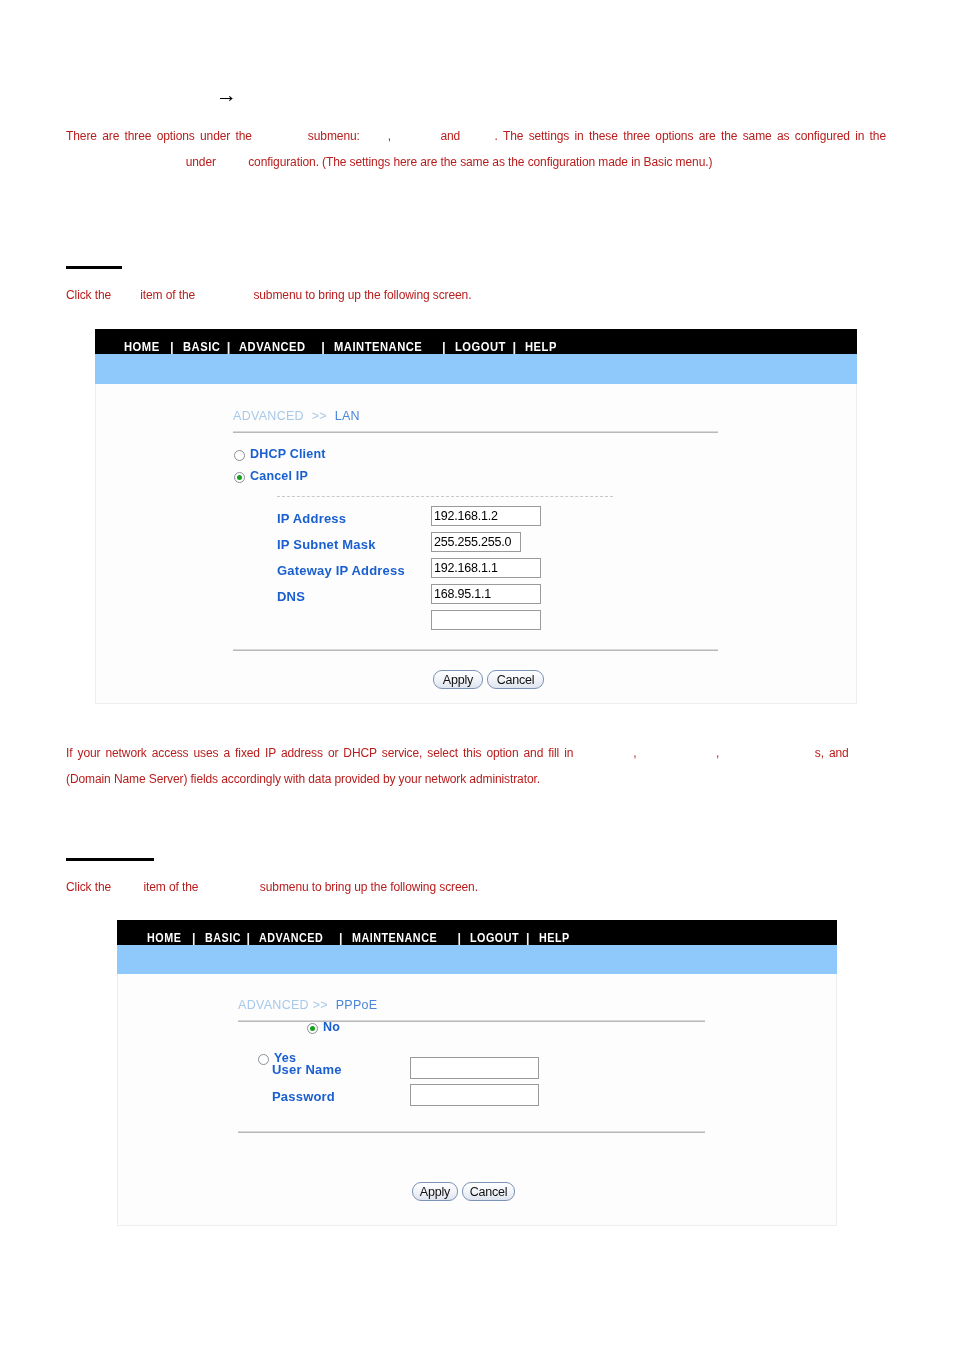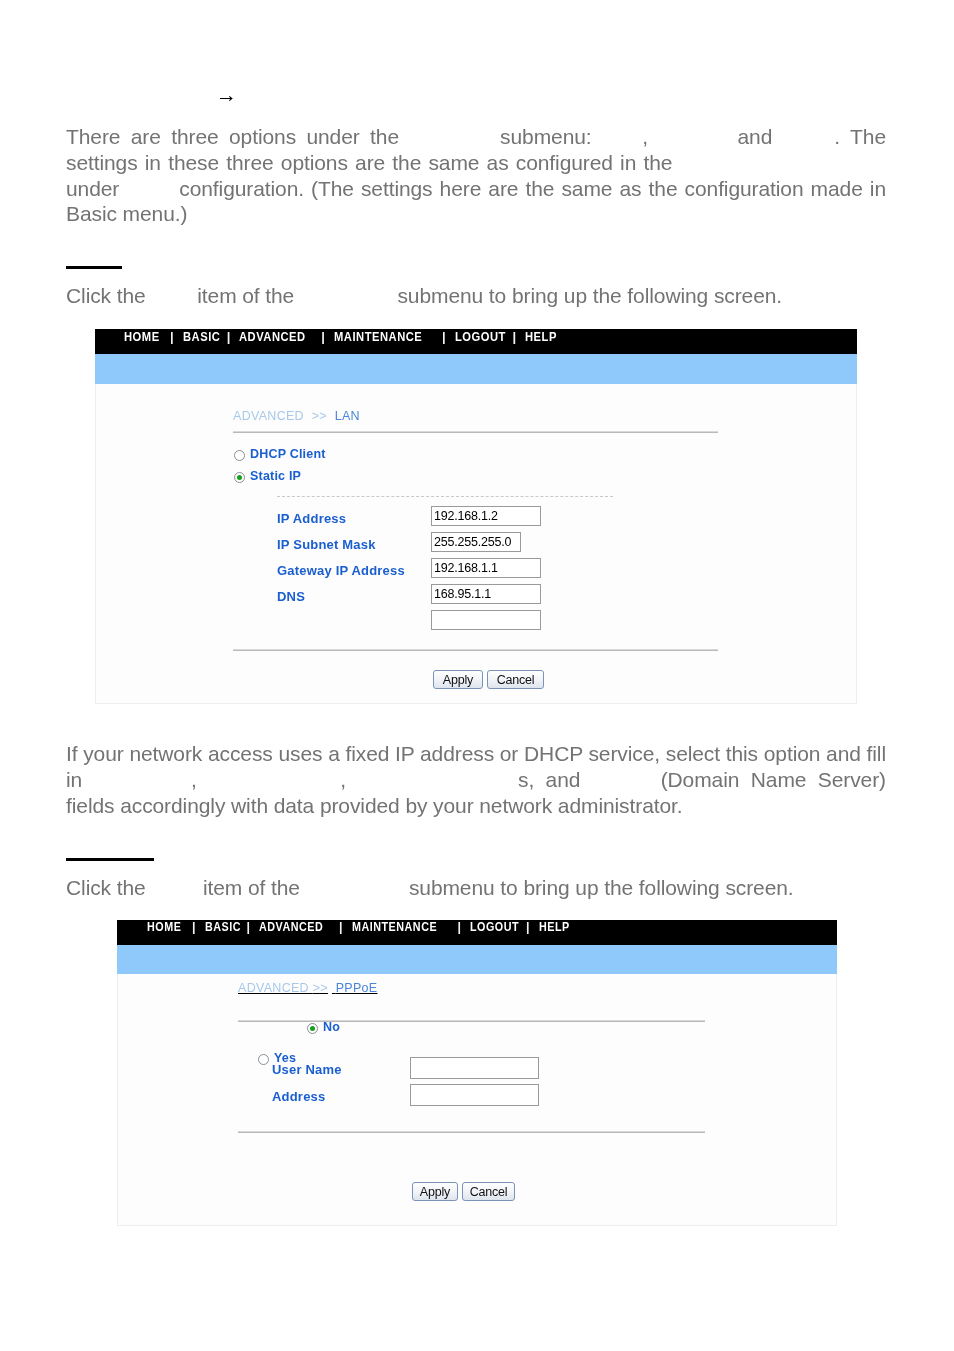--- a/index.html
+++ b/index.html
@@ -12,23 +12,23 @@
     height: 1351px;
     position: relative;
     font-family: "Liberation Sans", sans-serif;
     color: #000000;
     overflow: hidden;
   }
 
   
   .doc-par {
     position: absolute;
-    font-size: 21px;
+    font-size: 12px;
     line-height: 25.8px;
-    color: #737373;
+    color: #b91c1c;
     text-align: justify;
     letter-spacing: -0.1px;
   }
   .doc-par .gap {
     display: inline-block;
     color: transparent;
   }
 
   .heading-rule {
     position: absolute;
@@ -60,21 +60,21 @@
     border-bottom: 1px solid #eeeeee;
   }
 
   .navbar {
     position: absolute;
     left: 0; top: 0;
     width: 100%;
     background: #000000;
     color: #ffffff;
     display: flex;
-    align-items: flex-start;
+    align-items: flex-end;
     box-sizing: border-box;
   }
   .navbar .nav-item {
     font-family: "Liberation Sans Narrow", "Liberation Sans", sans-serif;
     font-weight: bold;
     color: #ffffff;
     letter-spacing: 0.6px;
     transform: scaleX(0.86);
     transform-origin: left center;
     white-space: nowrap;
@@ -168,21 +168,21 @@
     color: #000000;
     padding: 0 2px;
     line-height: normal;
     letter-spacing: -0.2px;
   }
 
   .ui-btn {
     position: absolute;
     box-sizing: border-box;
     border: 1px solid #7b93b8;
-    border-radius: 3px;
+    border-radius: 9px;
     background: linear-gradient(to bottom, #ffffff 0%, #f3f5f9 45%, #dfe5ee 100%);
     font-family: "Liberation Sans", sans-serif;
     font-size: 12.5px;
     color: #111111;
     text-align: center;
     line-height: 16px;
     letter-spacing: -0.2px;
     cursor: pointer;
   }
 </style>
@@ -223,21 +223,21 @@
   </div>
 
   <div class="hr-solid" style="left:138px; top:102px; width:485px;"></div>
 
   <div class="radio-row" style="left:139px; top:118px;">
     <span class="radio-dot"></span>
     <span class="radio-label">DHCP Client</span>
   </div>
   <div class="radio-row" style="left:139px; top:140px;">
     <span class="radio-dot checked"></span>
-    <span class="radio-label">Static IP</span>
+    <span class="radio-label">Cancel IP</span>
   </div>
 
   <div class="hr-dashed" style="left:182px; top:167px; width:336px;"></div>
 
   <div class="form-label" style="left:182px; top:182px;">IP Address</div>
   <input class="text-input" style="left: 336px; top: 177px; width: 110px; height: 20px;" value="192.168.1.2">
 
   <div class="form-label" style="left:182px; top:208px;">IP Subnet Mask</div>
   <input class="text-input" style="left: 336px; top: 203px; width: 90px; height: 20px;" value="255.255.255.0">
 
@@ -273,40 +273,40 @@
     <span class="nav-sep" style="margin:0 9px 0 0;">|</span>
     <span class="nav-item" style="width:106px;">MAINTENANCE</span>
     <span class="nav-sep" style="margin:0 9px 0 0;">|</span>
     <span class="nav-item" style="width:56px;">LOGOUT</span>
     <span class="nav-sep" style="margin:0 9px 0 0;">|</span>
     <span class="nav-item" style="width:40px;">HELP</span>
   </div>
 
   <div class="bluebar" style="top:25px; height:29px;"></div>
 
-  <div class="breadcrumb" style="left:121px; top:61px;text-decoration:underline;">
+  <div class="breadcrumb" style="left:121px; top:78px;">
     <span class="crumb-root">ADVANCED</span>
     <span class="crumb-sep" style="margin:0 4px 0 0;">&gt;&gt;</span>
     <span class="crumb-leaf">PPPoE</span>
   </div>
 
   <div class="hr-solid" style="left:121px; top:100px; width:467px;"></div>
 
   <div class="radio-row" style="left:141px; top:131px;">
     <span class="radio-dot"></span>
     <span class="radio-label">Yes</span>
   </div>
   <div class="radio-row" style="left:190px; top:100px;">
     <span class="radio-dot checked"></span>
     <span class="radio-label">No</span>
   </div>
 
   <div class="form-label" style="left:155px; top:142px;">User Name</div>
   <input class="text-input" style="left: 293px; top: 137px; width: 129px; height: 22px;" value="">
 
-  <div class="form-label" style="left:155px; top:169px;">Address</div>
+  <div class="form-label" style="left:155px; top:169px;">Password</div>
   <input class="text-input" type="password" style="left: 293px; top: 164px; width: 129px; height: 22px;" value="">
 
   <div class="hr-solid" style="left:121px; top:211px; width:467px;"></div>
 
   <button class="ui-btn" style="left:295px; top:262px; width:46px; height:19px;">Apply</button>
   <button class="ui-btn" style="left:345px; top:262px; width:53px; height:19px;">Cancel</button>
 </div>
 
 </body></html>

